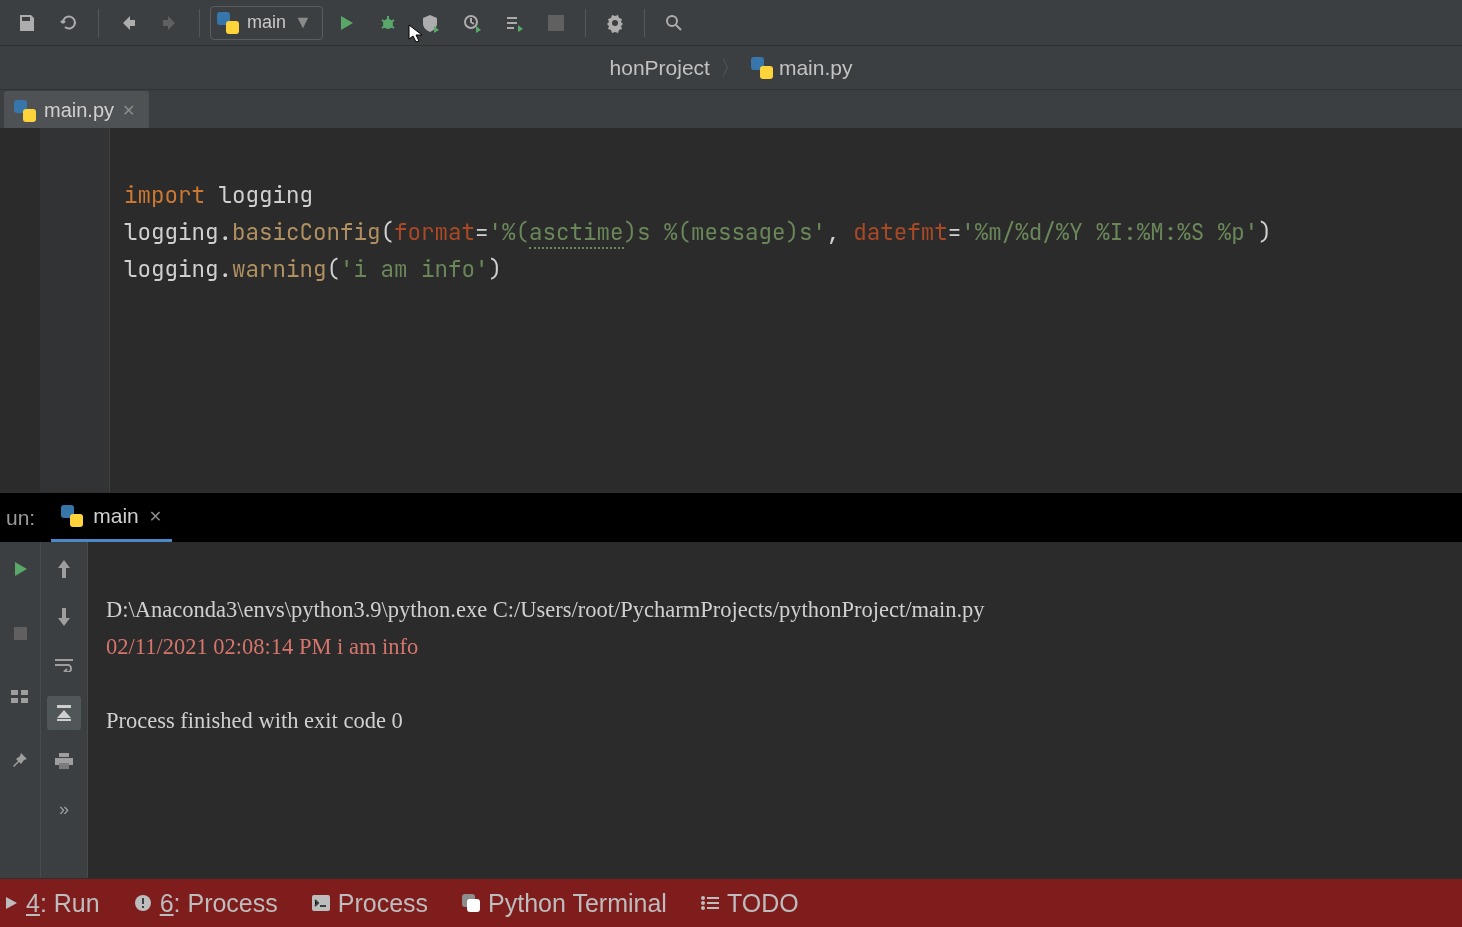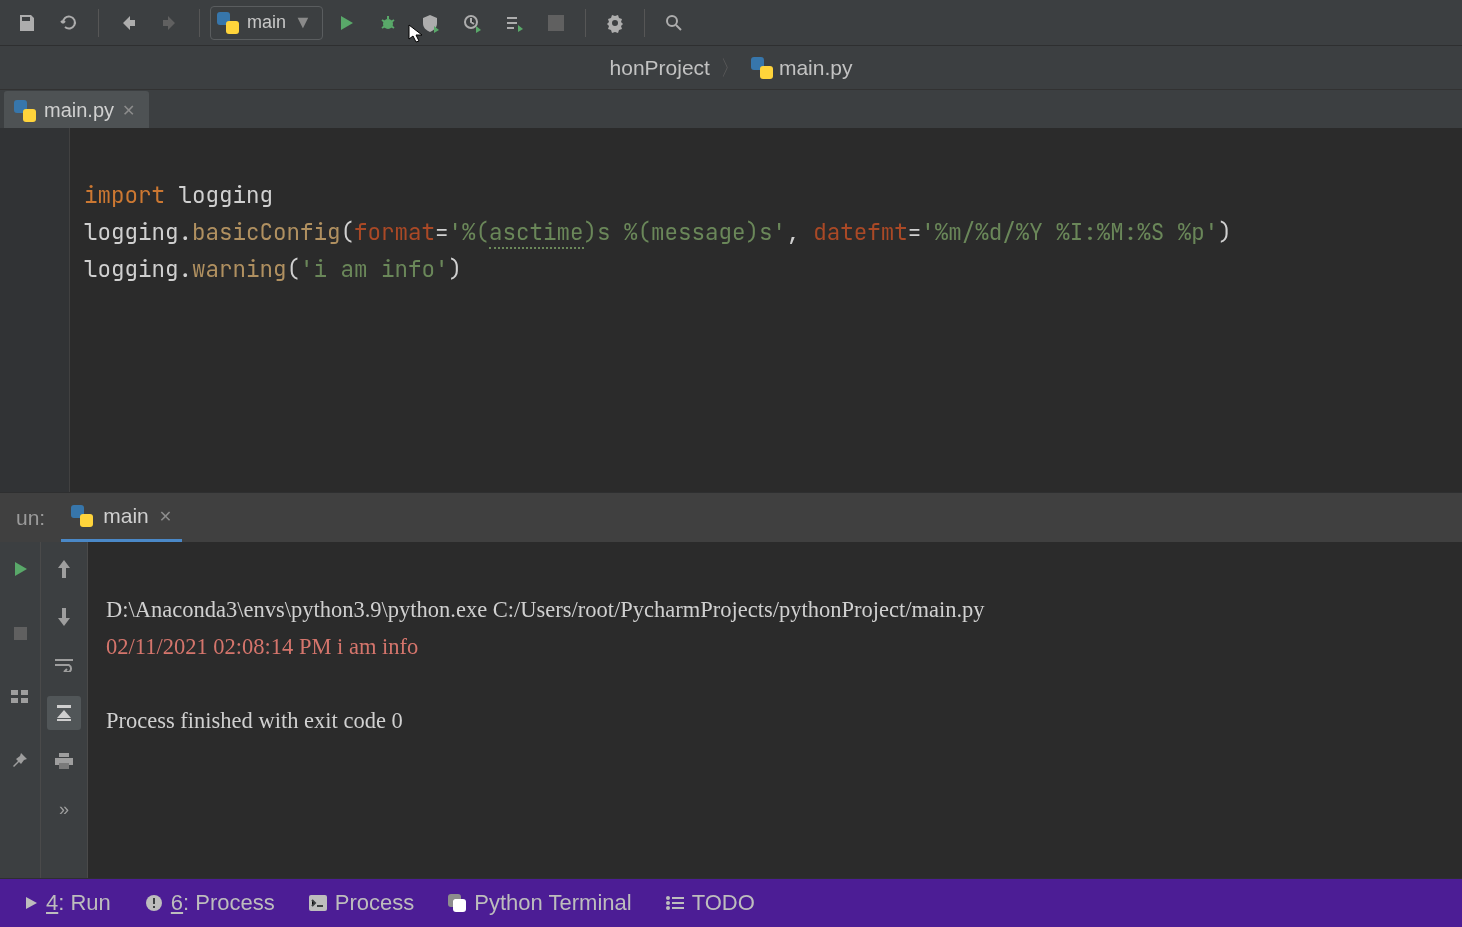--- a/index.html
+++ b/index.html
@@ -74,20 +74,21 @@
     font-size: 20px;
     border-radius: 3px 3px 0 0;
     cursor:pointer;
   }
   .tab .close { color: #8c8c8c; cursor:pointer; font-size:16px;}
   
   .editor {
     display: flex;
     background: #2b2b2b;
     height: 364px;
+    padding-left: 40px;
   }
   .gutter {
     width: 70px;
     background: #313335;
     border-right: 1px solid #414141;
   }
   .code {
     padding: 12px 14px;
     font-family: "JetBrains Mono", Consolas, monospace;
     font-size: 22.5px;
@@ -96,23 +97,23 @@
     color: #d0d0d0;
   }
   .kw   { color: #cc7832; }
   .func { color: #b09060; }
   .arg  { color: #aa4926; }
   .str  { color: #6a8759; }
   .typo { color:#6a8759; border-bottom: 2px dotted #6a8759;}
   
   .run-hdr {
     height: 50px;
-    background: #404040;
+    background: #000000;
     display:flex; align-items:center;
-    padding: 0 16px;
+    padding: 0 6px;
     gap: 16px;
     border-top: 1px solid #2e2f30;
     font-size: 21px;
   }
   .run-hdr .label { color:#9a9a9a; }
   .run-tab {
     display:flex; align-items:center; gap:10px;
     border-bottom: 3px solid #4a88c7;
     height:100%;
     padding: 0 10px;
@@ -153,26 +154,26 @@
     font-size: 22.5px;
     line-height: 37px;
     padding: 12px 18px;
     white-space: pre;
     color:#d0d0d0;
   }
   .console .warn { color:#d5756c; }
   
   .bottom {
     height: 49px;
-    background: #4c1d95;
+    background: #7f1d1d;
     border-top:1px solid #2e2f30;
     display:flex; align-items:center;
-    padding: 0 24px;
+    padding: 0 4px;
     gap: 34px;
-    font-size: 22px;
+    font-size: 25px;
     color:#bdbdbd;
   }
   .bottom .item { display:flex; align-items:center; gap:8px; cursor:pointer;}
   .bottom .item .u { text-decoration: underline; }
   
   svg { display:block; }
   .py-icon {
     width:22px;height:22px;display:inline-block;position:relative;
   }
   .py-icon::before, .py-icon::after{

